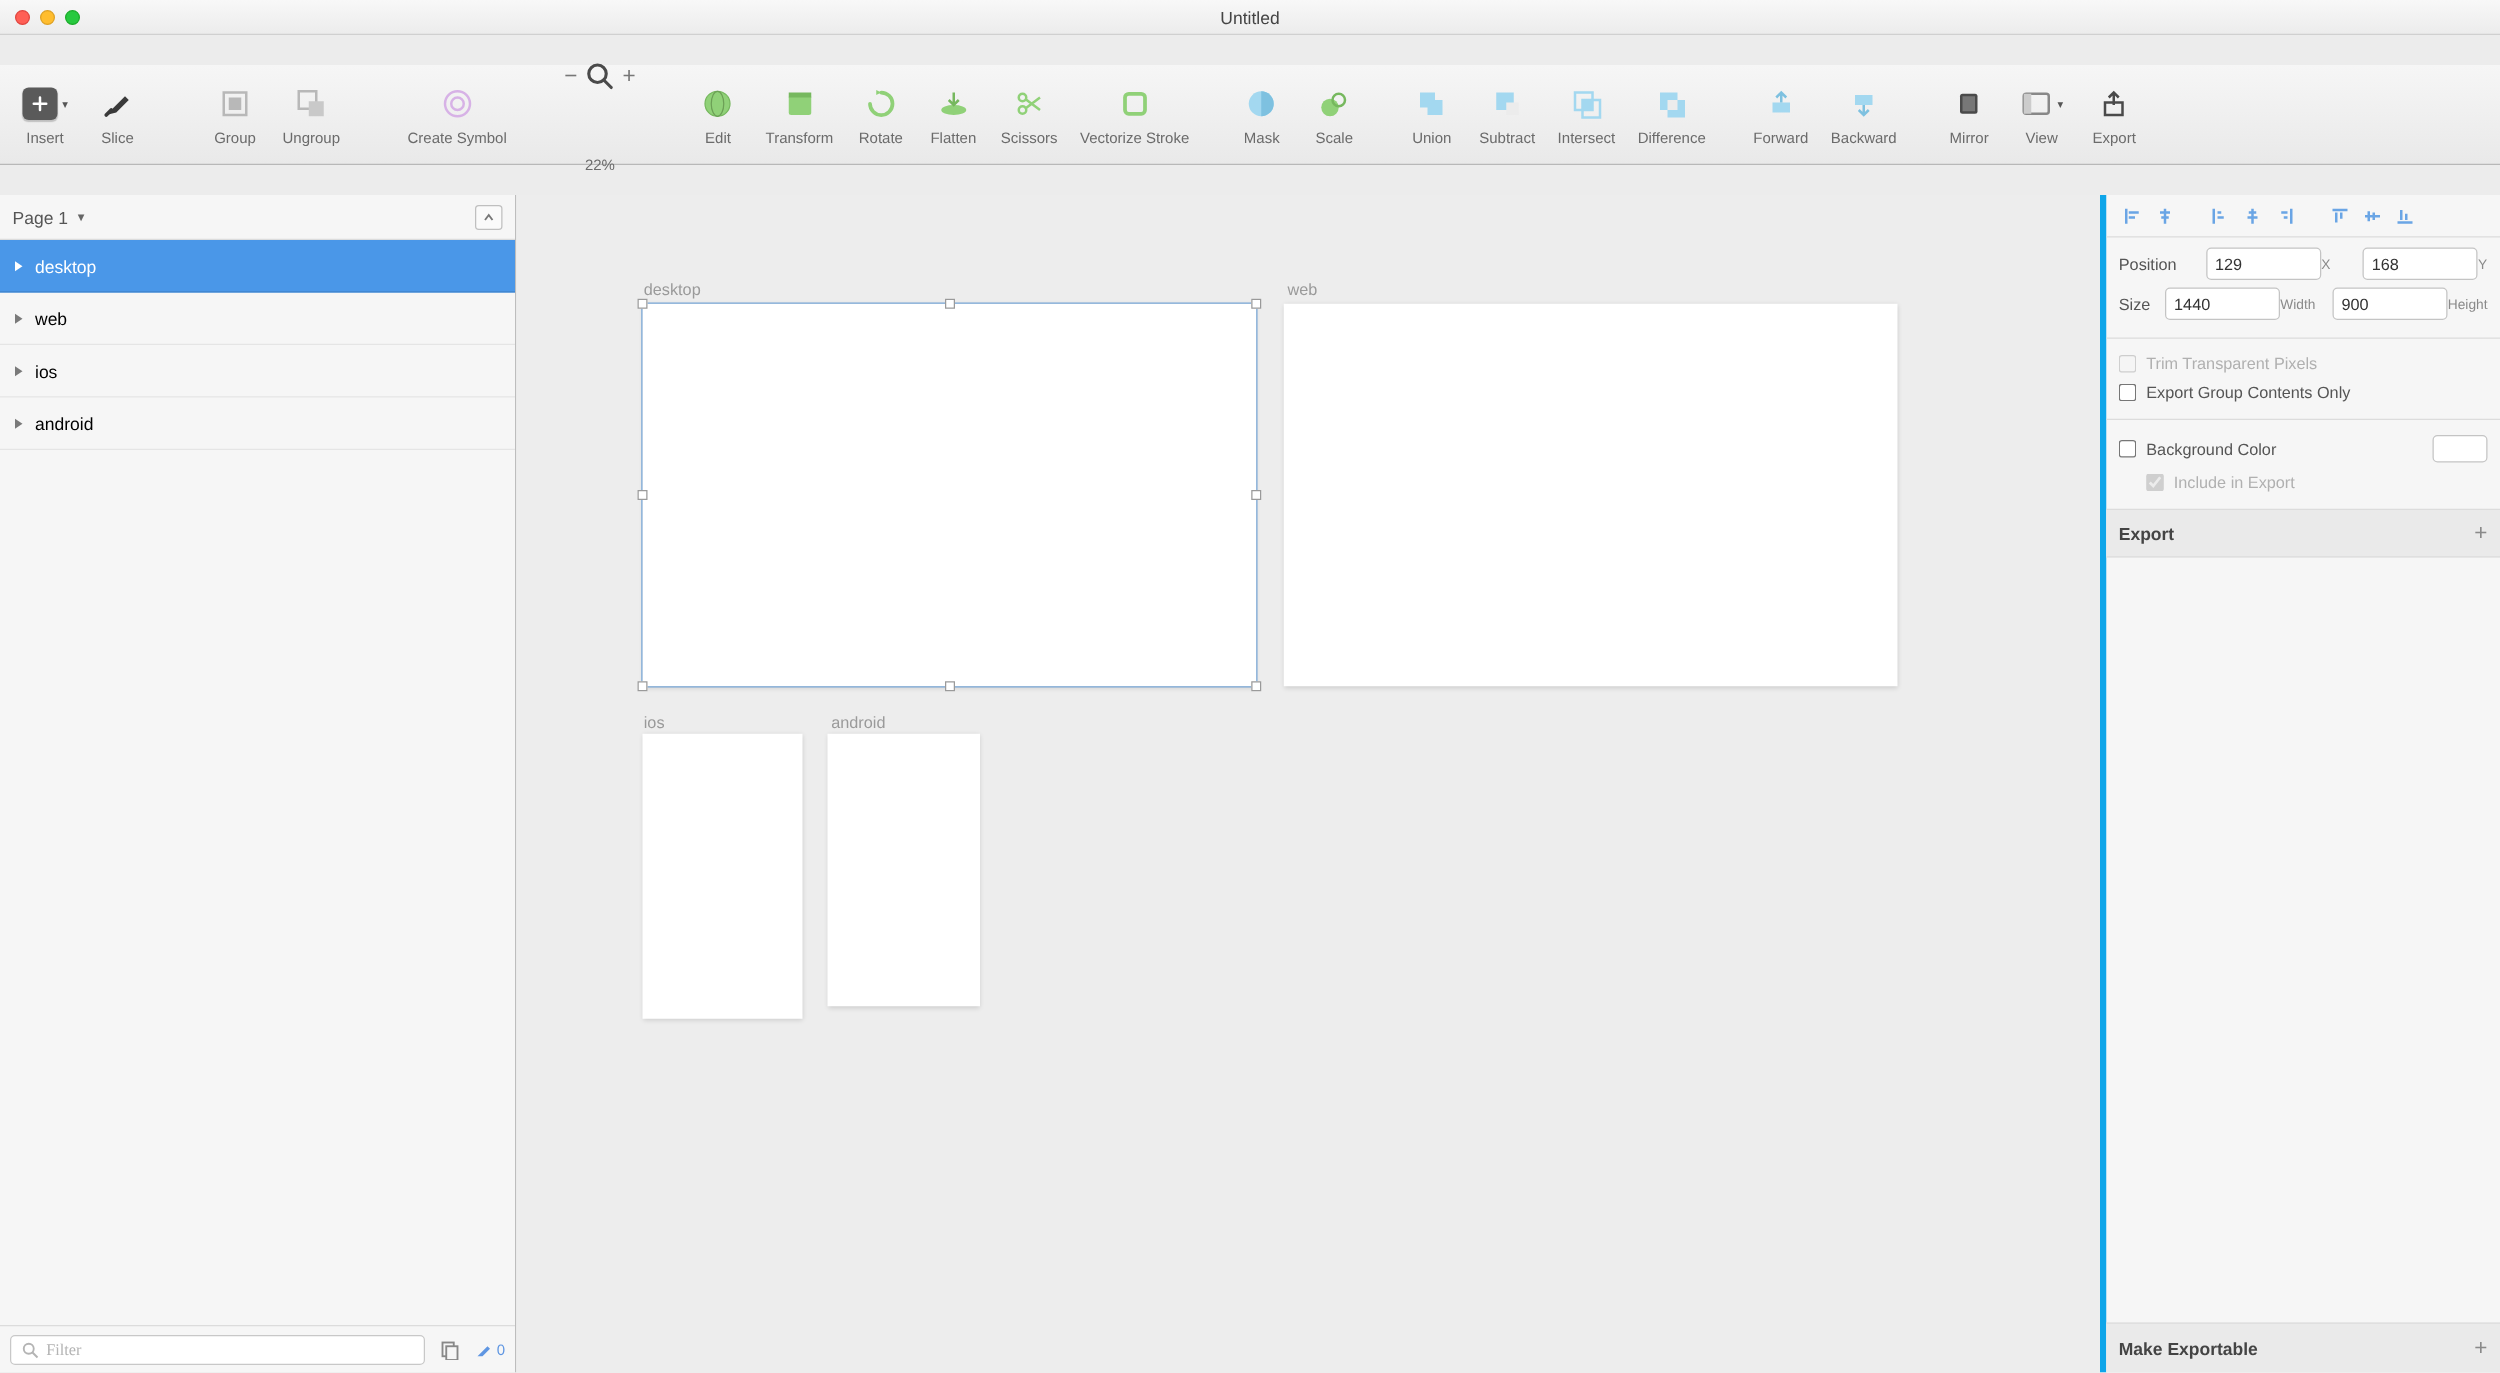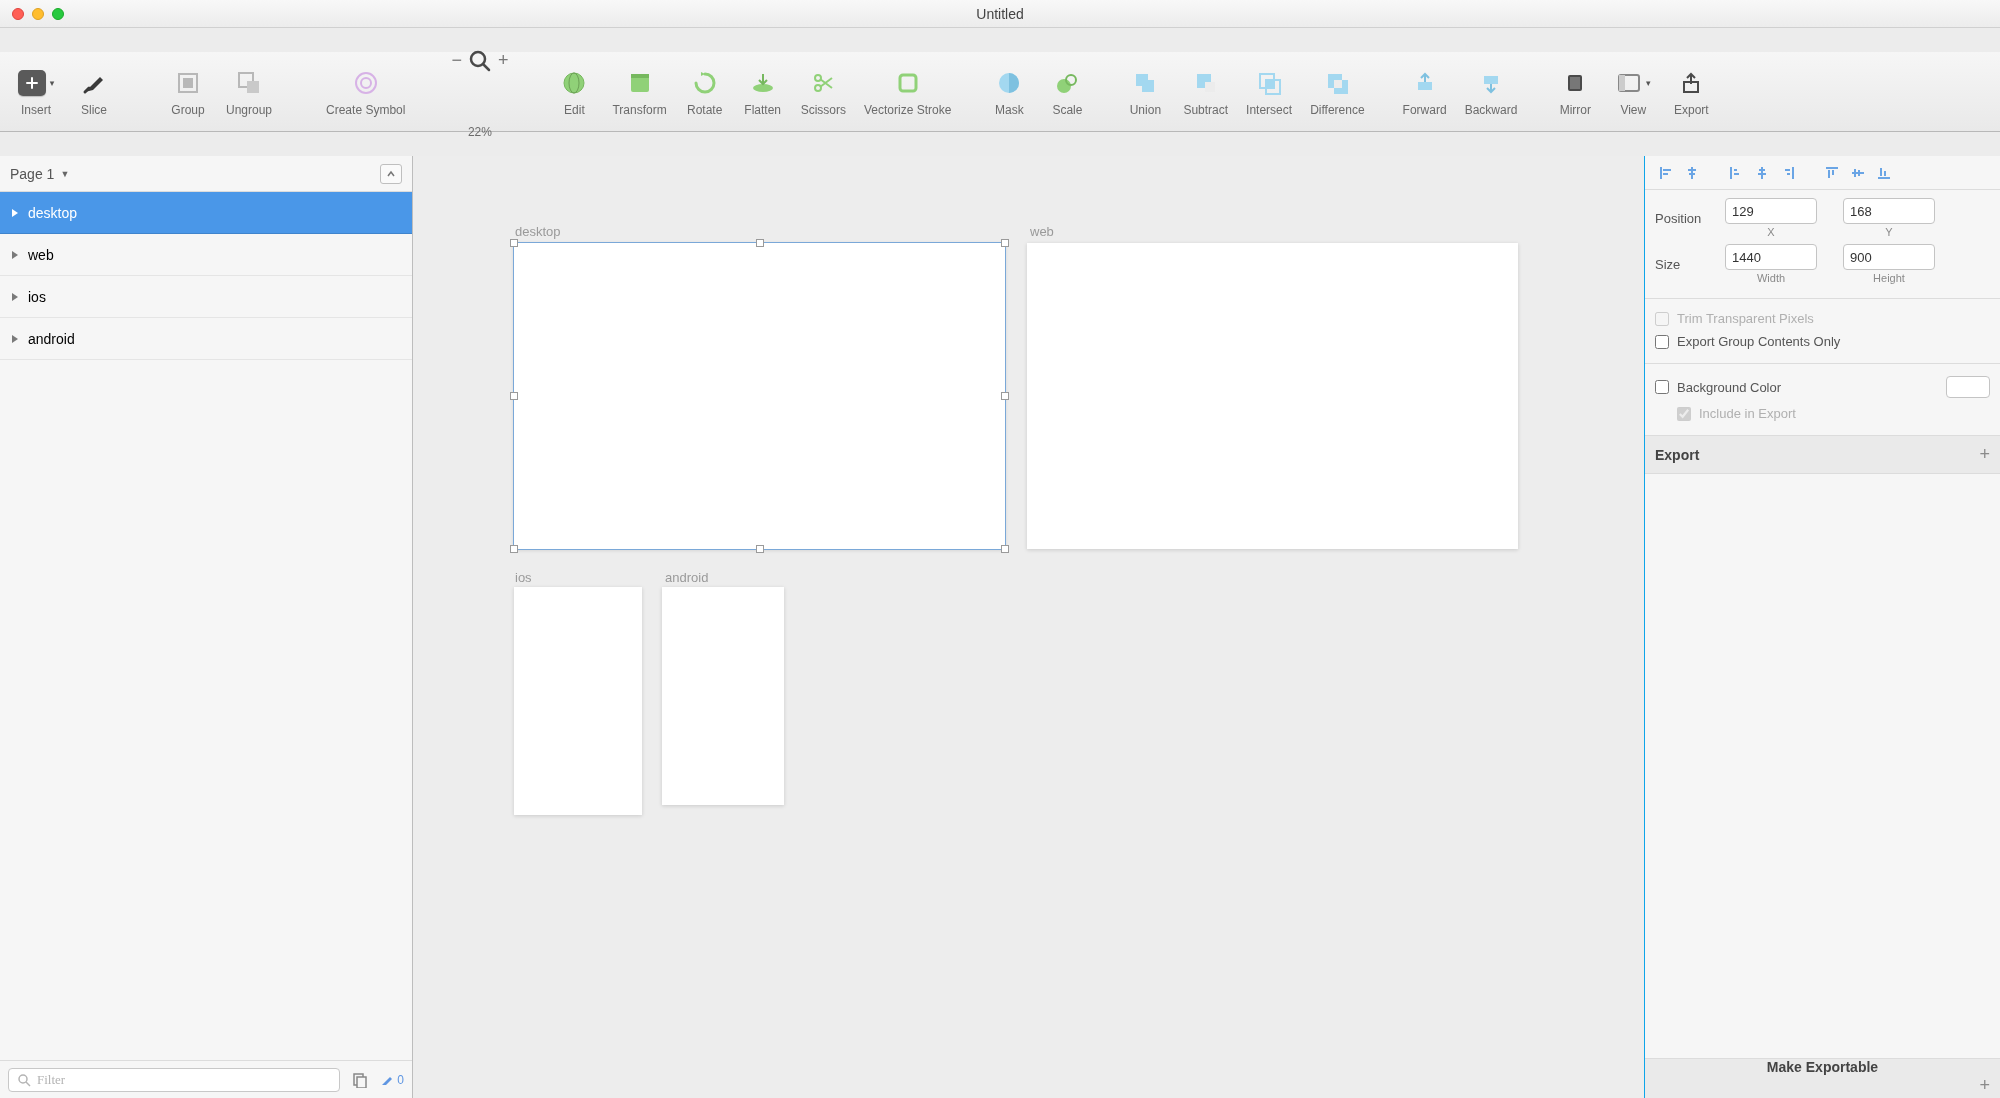--- a/index.html
+++ b/index.html
@@ -48,41 +48,41 @@
 .footer-icon { display:flex; align-items:center; gap:3px; font-size:12px; color:#5f96e2; }
 
 
 .canvas { flex:1; background:#ededed; position:relative; overflow:hidden; }
 .artboard-label { position:absolute; font-size:13px; color:#9a9a9a; }
 .artboard { position:absolute; background:#fff; box-shadow: 0 1px 4px rgba(0,0,0,.15); }
 .artboard.selected { outline:1px solid #7aa8d8; }
 .sel-handle { position:absolute; width:8px; height:8px; background:#fff; border:1px solid #9a9a9a; }
 
 
-.inspector { width: 356px; background:#f6f6f6; border-left:1px solid #0ea5e9; display:flex; flex-direction:column; }
+.inspector { width: 320px; background:#f6f6f6; border-left:5px solid #0ea5e9; display:flex; flex-direction:column; }
 .align-row { height:34px; display:flex; align-items:center; padding:0 10px; border-bottom:1px solid #dcdcdc; gap:4px; }
 .align-divider { width:14px; }
 .align-btn { width:22px; height:22px; display:flex; align-items:center; justify-content:center; cursor:pointer; }
 .prop-section { padding:8px 10px 10px; border-bottom:1px solid #dcdcdc; }
 .prop-row { display:flex; align-items:center; margin-bottom:4px; }
 .prop-label { width:70px; font-size:13px; color:#555; }
-.prop-input-wrap { display:flex; flex-direction:column; align-items:center; }
+.prop-input-wrap { display:flex; flex-direction:row; align-items:center; }
 .prop-input { width:92px; height:26px; border:1px solid #c4c4c4; border-radius:4px; background:#fff; font-size:13px; padding:0 6px; color:#333; }
 .prop-sublabel { font-size:11px; color:#8a8a8a; margin-top:2px; }
 .prop-gap { width:26px; }
 .check-row { display:flex; align-items:center; font-size:13px; color:#555; padding:4px 0; }
 .check-row.disabled { color:#b0b0b0; }
 .check-row input[type=checkbox] { margin-right:8px; width:14px; height:14px; }
 .swatch { margin-left:auto; width:44px; height:22px; border:1px solid #c4c4c4; border-radius:4px; background:#fff; }
 .indent { padding-left:22px; }
 .section-header { height:38px; display:flex; align-items:center; padding:0 10px; border-bottom:1px solid #dcdcdc; background:#eaeaea; }
 .section-header .title { font-size:14px; font-weight:600; color:#444; }
 .section-header .plus { margin-left:auto; font-size:18px; color:#8a8a8a; cursor:pointer; }
 .inspector-fill { flex:1; }
-.inspector-footer { height:40px; display:flex; align-items:center; padding:0 10px; border-top:1px solid #dcdcdc; background:#eaeaea;flex-direction:column; }
+.inspector-footer { height:40px; display:flex; align-items:center; padding:0 10px; border-top:1px solid #dcdcdc; background:#eaeaea; }
 .inspector-footer .title { font-size:14px; font-weight:600; color:#444; }
 .inspector-footer .plus { margin-left:auto; font-size:18px; color:#8a8a8a; cursor:pointer; }
 
 svg { display:block; }
 </style>
 </head>
 <body>
 
 <div class="window">
 

